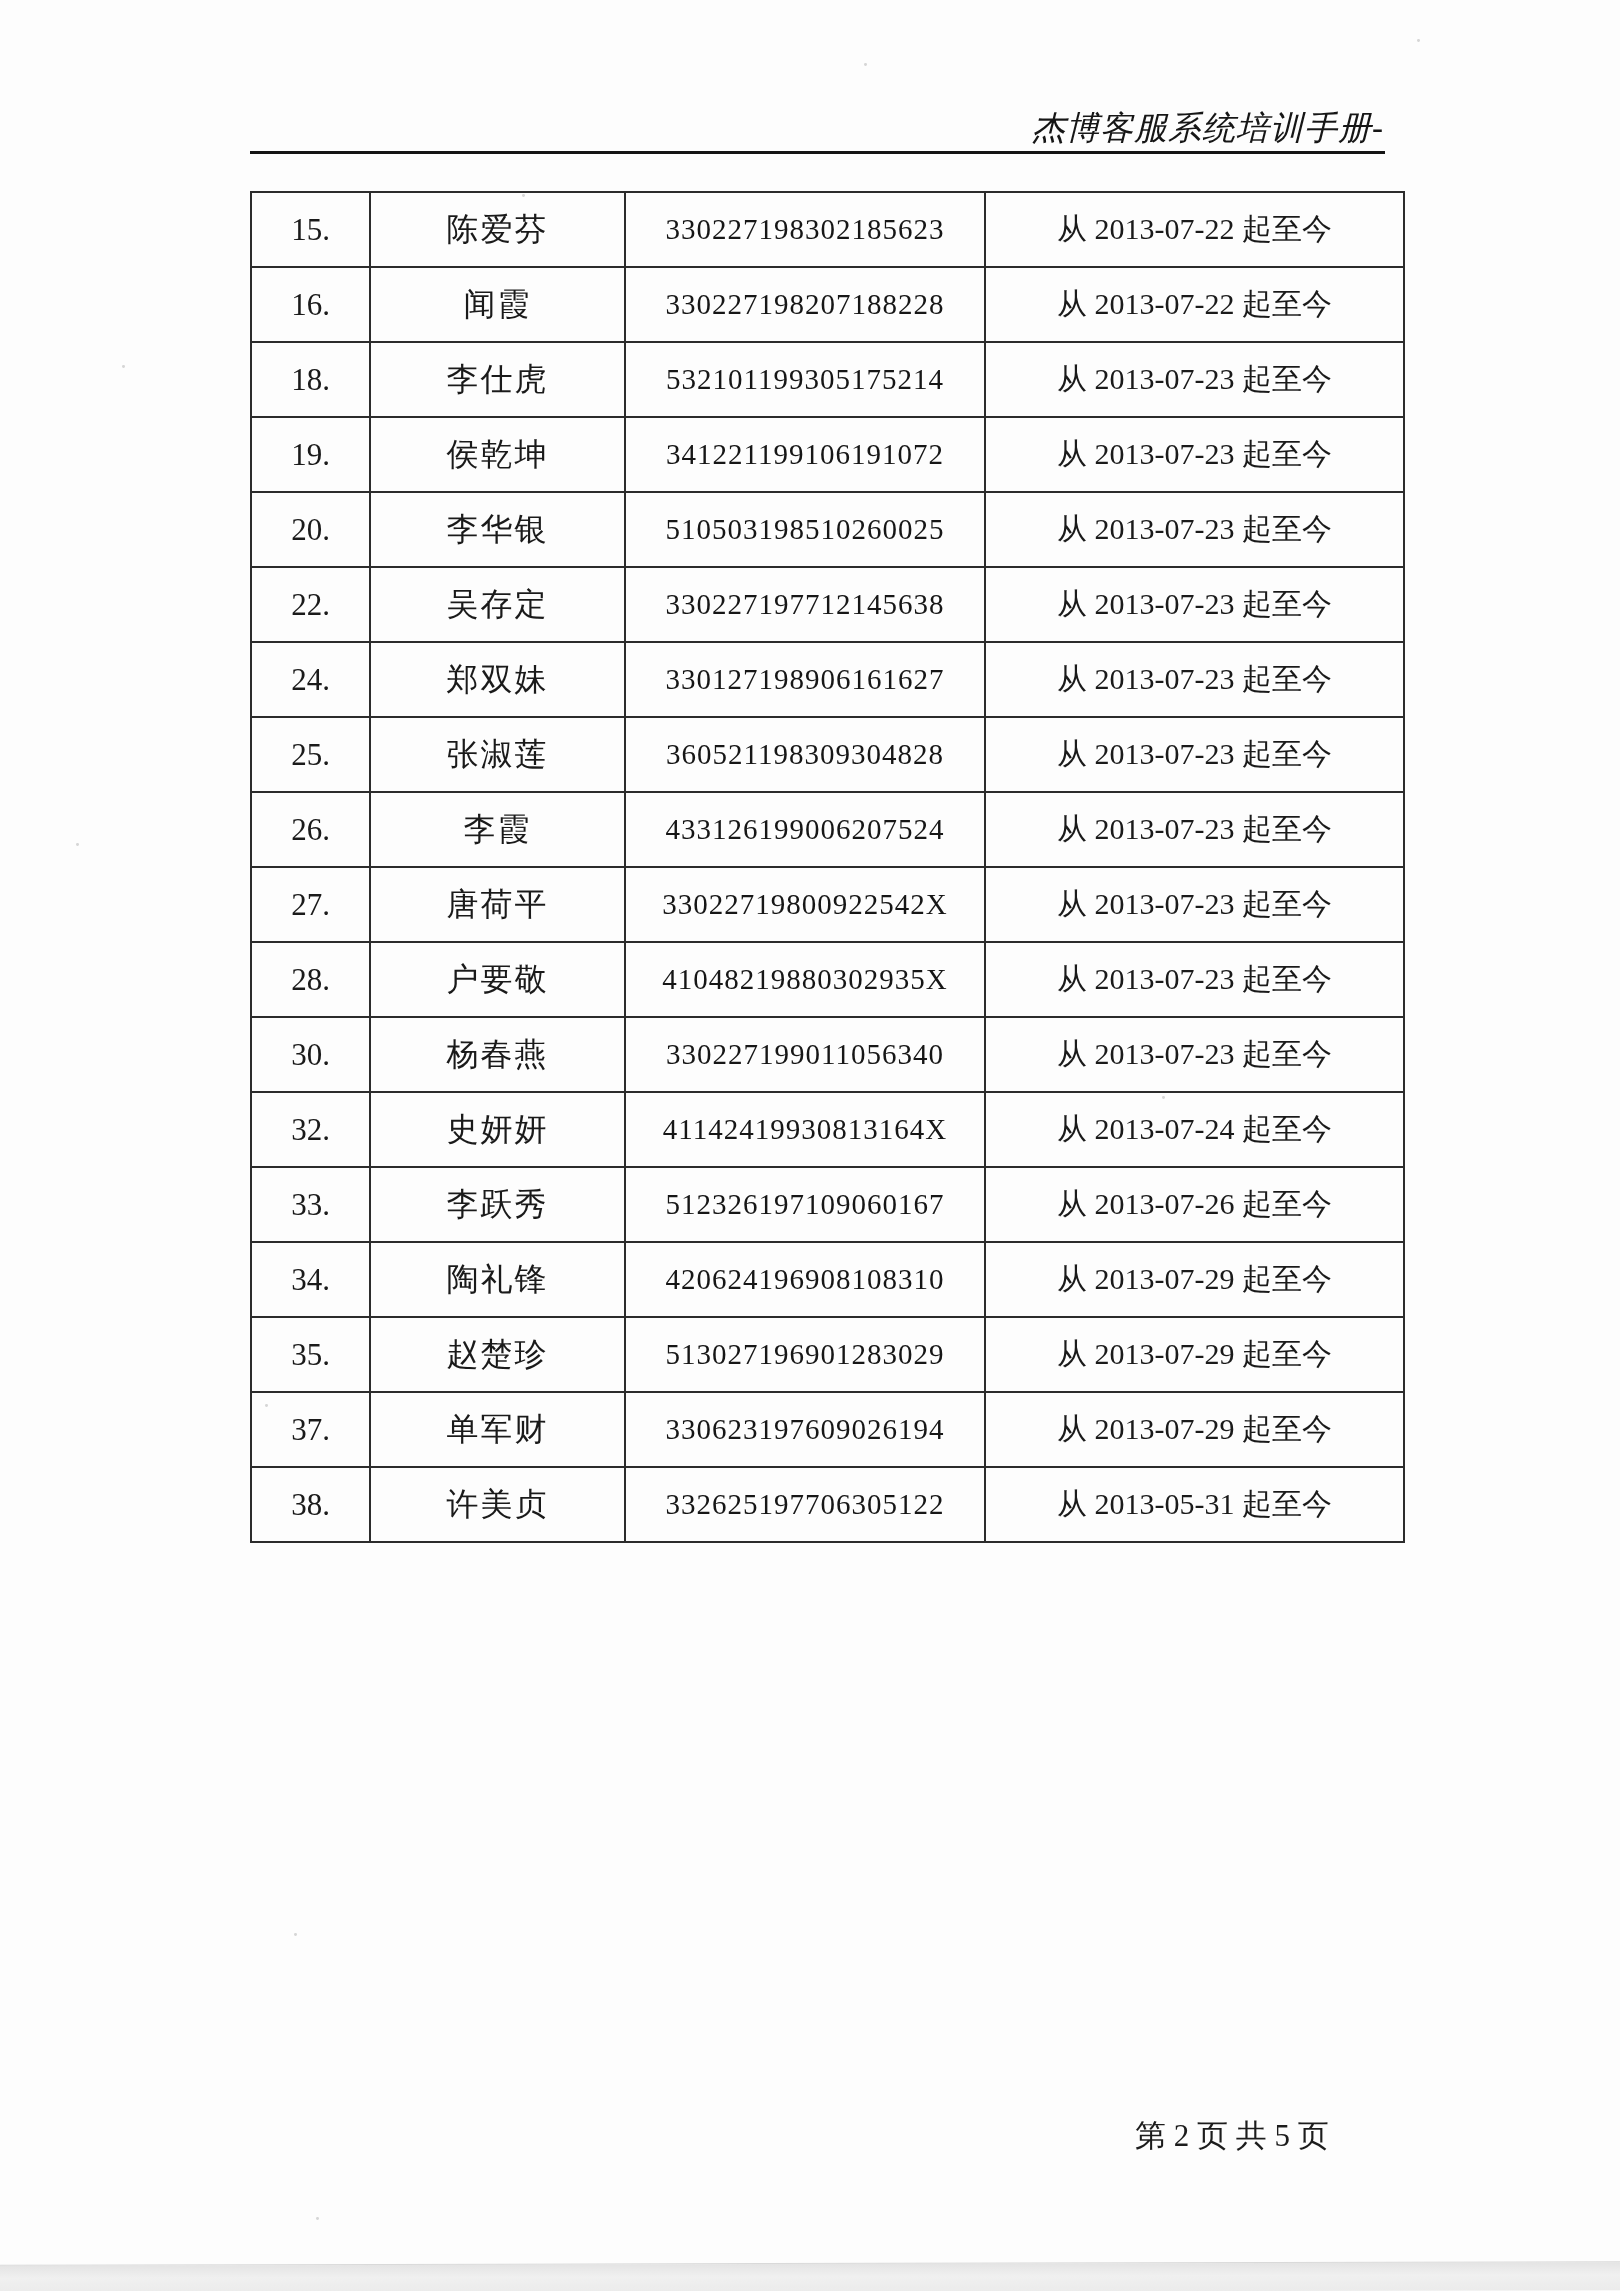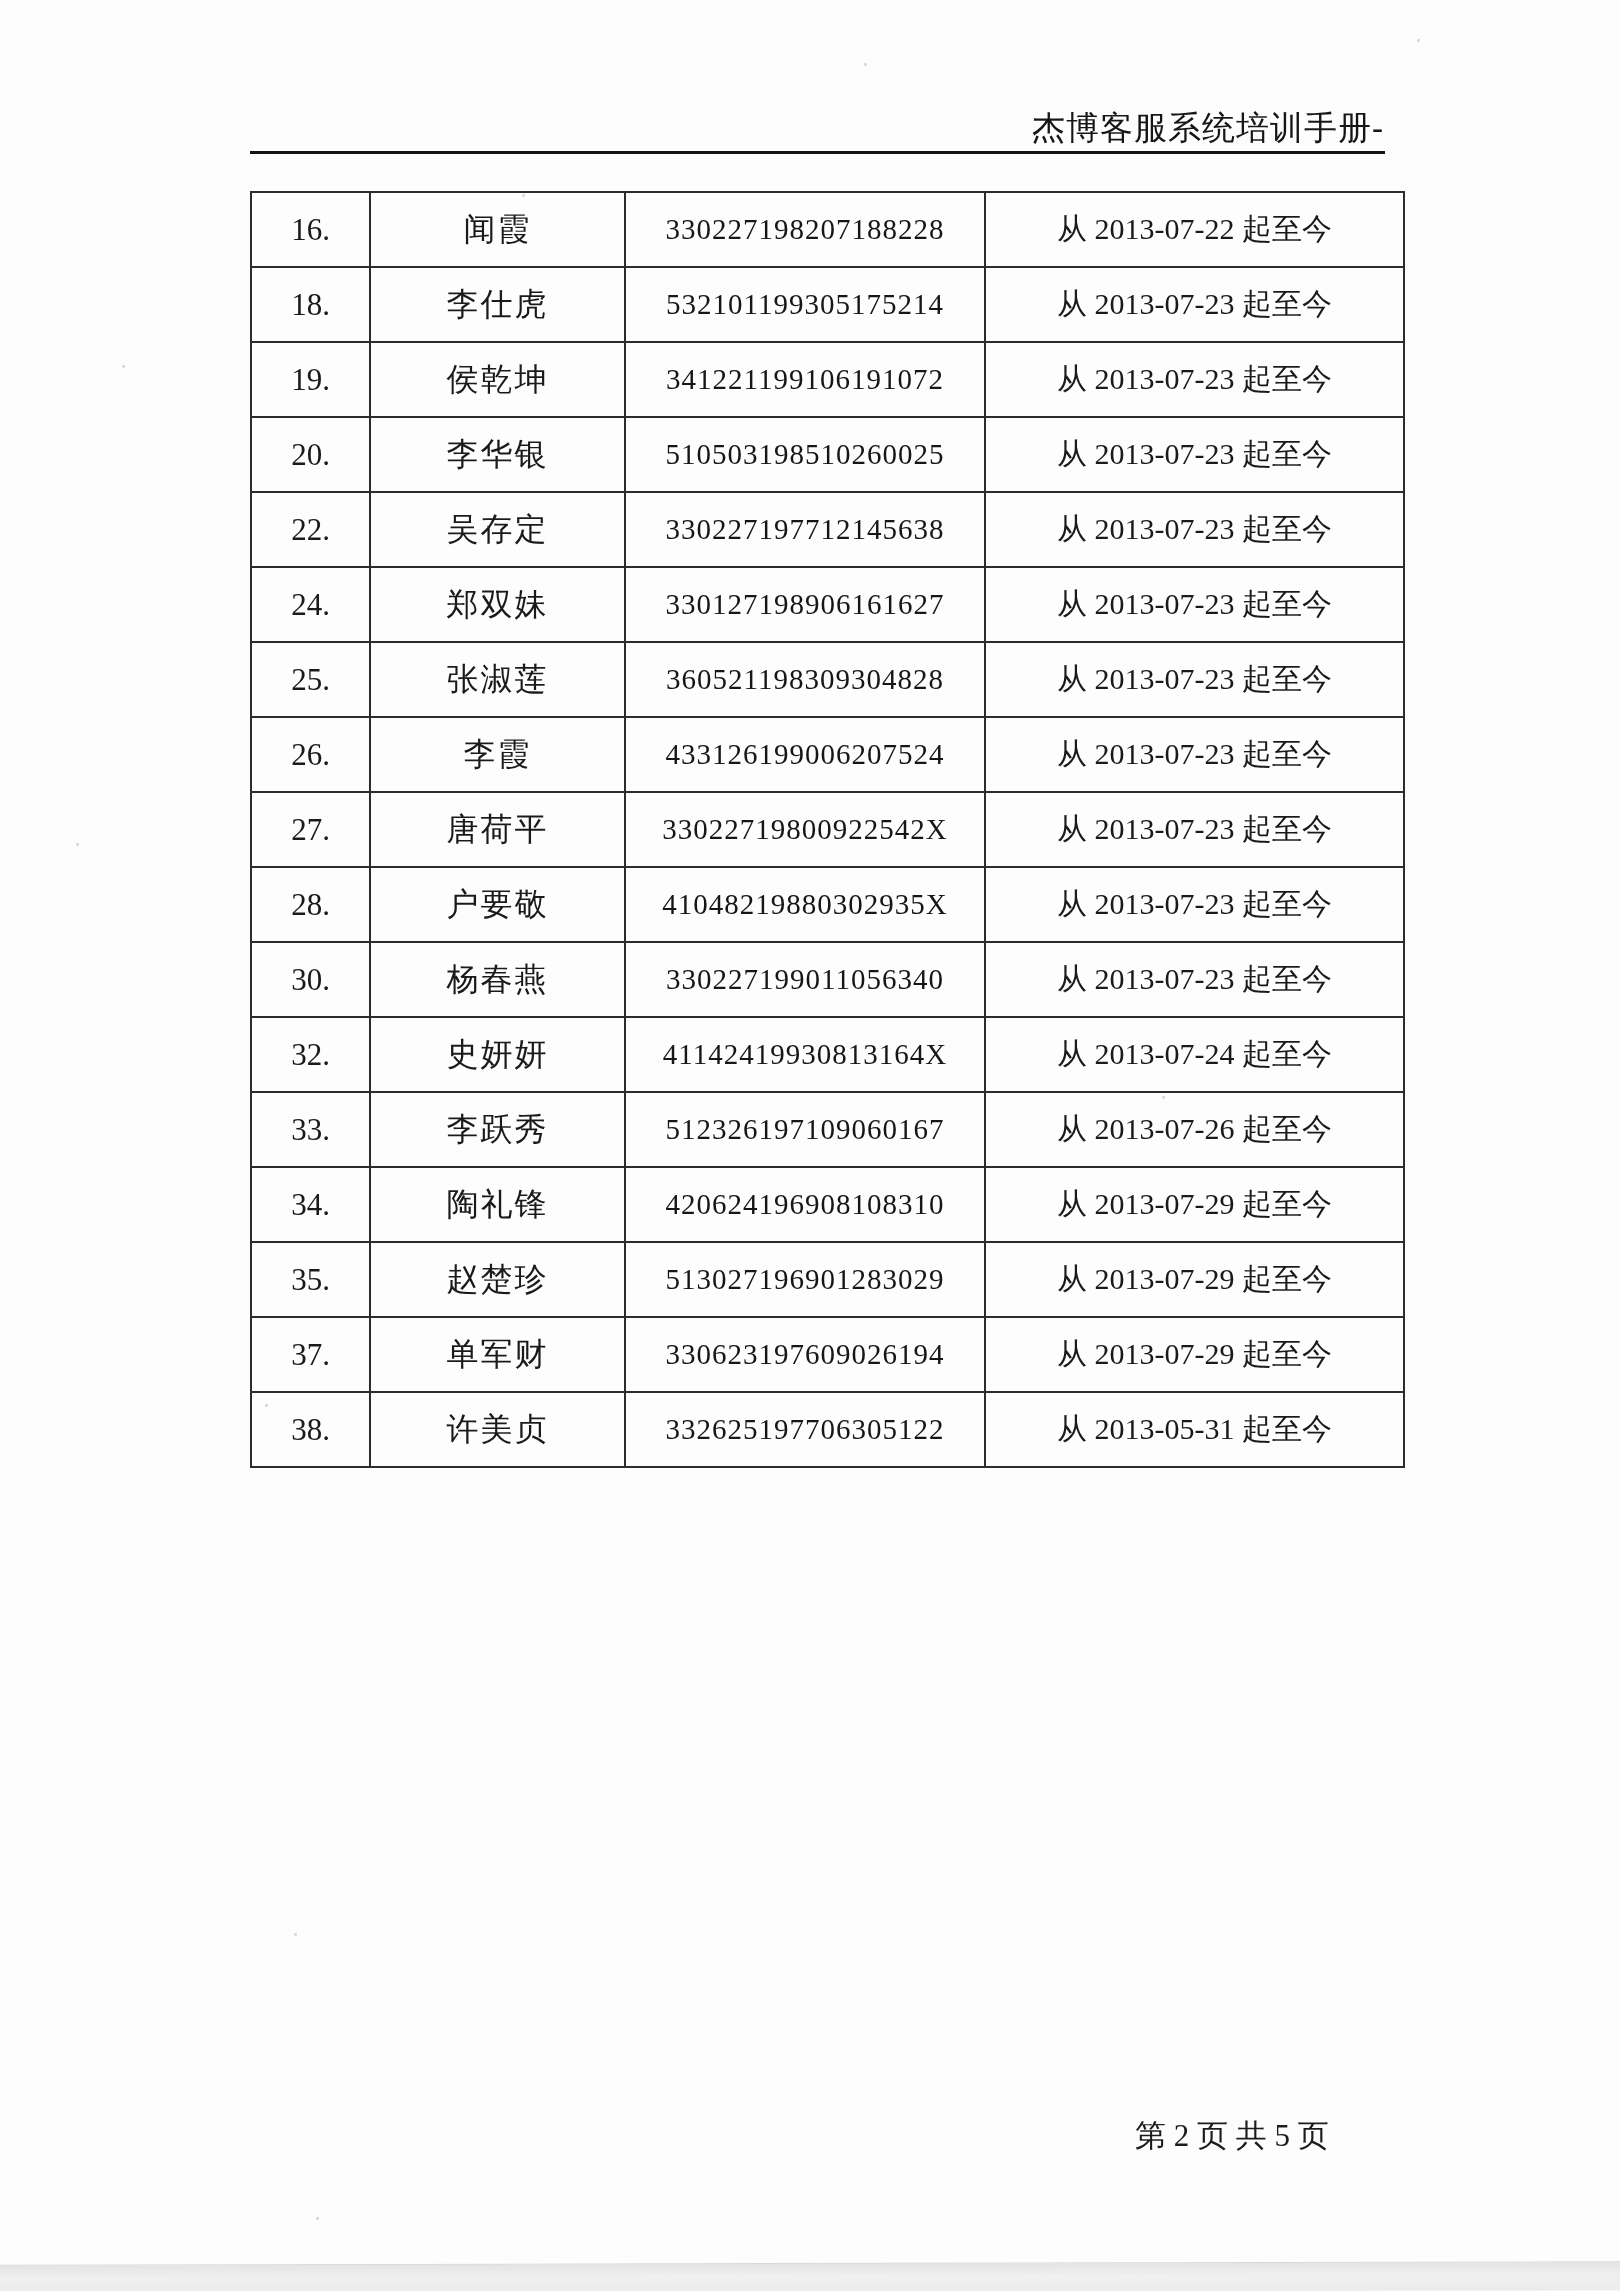--- a/index.html
+++ b/index.html
@@ -12,20 +12,21 @@
     font-family:"Liberation Serif","DejaVu Serif",serif;
     color:#1d1d1d;
   }
   .header-title {
     position:absolute;
     top:106px; right:236px;
     font-size:33px;
     letter-spacing:1px;
     white-space:nowrap;
     color:#161616;
+    font-style:italic;
   }
   .header-rule {
     position:absolute;
     top:151px; left:250px;
     width:1135px; height:2.9px;
     background:#141414;
   }
   table.roster {
     position:absolute;
     top:191px; left:250px;
@@ -79,20 +80,26 @@
   <div class="header-rule"></div>
 
   <table class="roster">
     <colgroup>
       <col style="width:119px">
       <col style="width:255px">
       <col style="width:360px">
       <col style="width:419px">
     </colgroup>
     <tbody>
+        <tr>
+          <td class="cell-no">15.</td>
+          <td class="cell-name">陈爱芬</td>
+          <td class="cell-id">330227198302185623</td>
+          <td class="cell-period">从 2013-07-22 起至今</td>
+        </tr>
         <tr>
           <td class="cell-no">16.</td>
           <td class="cell-name">闻霞</td>
           <td class="cell-id">330227198207188228</td>
           <td class="cell-period">从 2013-07-22 起至今</td>
         </tr>
         <tr>
           <td class="cell-no">18.</td>
           <td class="cell-name">李仕虎</td>
           <td class="cell-id">532101199305175214</td>

